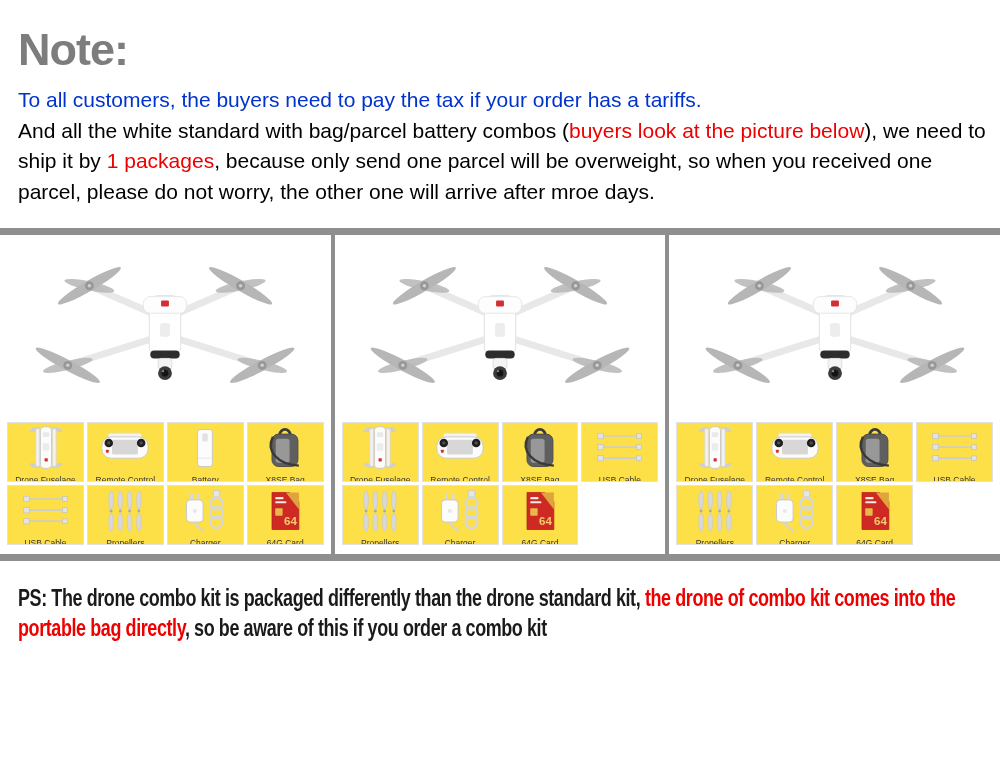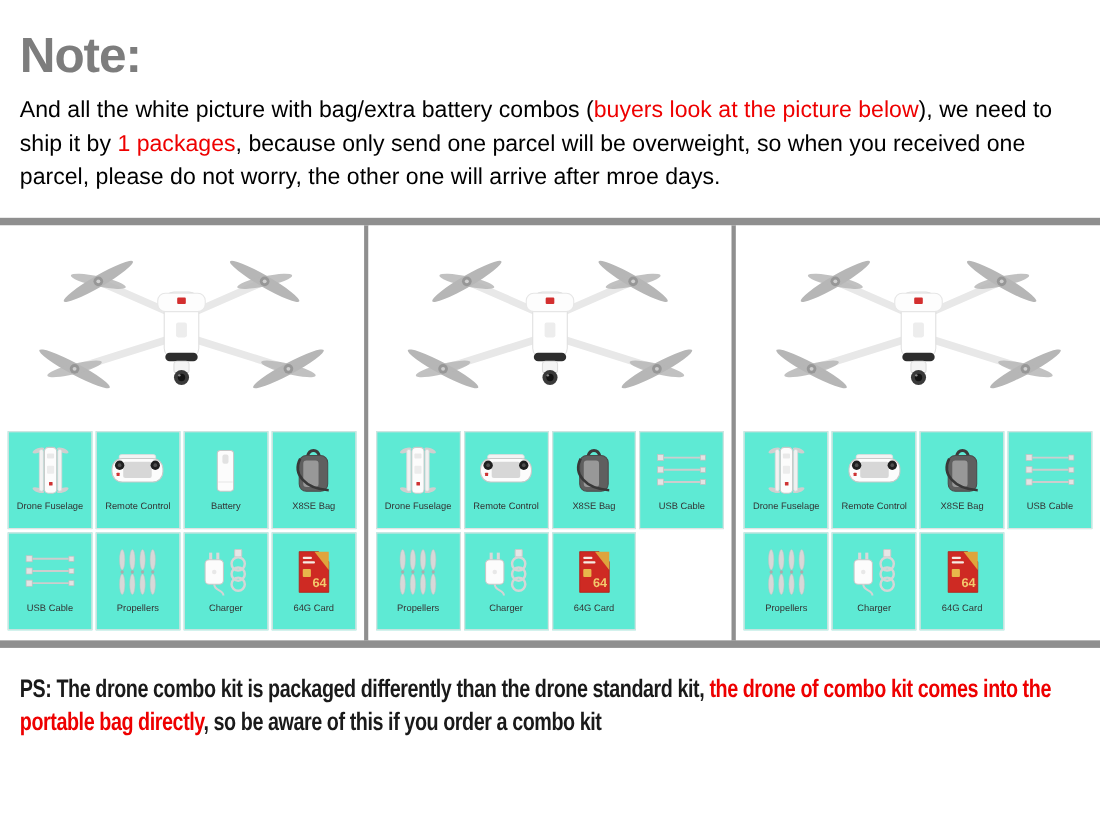--- a/index.html
+++ b/index.html
@@ -32,22 +32,22 @@
   .panel-row{display:flex;width:1000px;}
   .vdivider{width:4px;background:var(--bar-gray);flex:0 0 4px;}
   .panel{flex:1;background:#fff;display:flex;flex-direction:column;}
   .drone-area{height:186px;display:flex;align-items:center;justify-content:center;}
   .drone-svg{width:324px;height:184px;}
   .acc-grid{
     display:grid;grid-template-columns:repeat(4,1fr);
     gap:3px;padding:1px 7px 9px 7px;
   }
   .cell{
-    border:1px solid #e2e2e2;height:89px;background:#5eead4;
-    display:flex;flex-direction:column;align-items:center;justify-content:center;
+    border:1px solid #e2e2e2;height:60px;background:#fde047;
+    display:flex;flex-direction:column;align-items:center;justify-content:flex-start;
     overflow:hidden;
   }
   .acc-icon{width:88%;height:50px;flex:0 0 auto;}
   .cell-label{
     font-size:8.5px;color:#333;line-height:10px;
     padding:2px 0 5px 0;white-space:nowrap;
   }
   .cell-label .qty{color:var(--alert-red);margin-left:3px;}
   .cell-label .qty:empty{margin-left:0;}
   
@@ -216,21 +216,22 @@
       <rect x="19.5" y="16.5" width="12" height="2.2" rx="1" fill="#f6ece4"></rect>
       <rect x="19.5" y="24" width="8" height="8" rx="1" fill="#e8b84b"></rect>
       <text x="43" y="42" text-anchor="end" font-family="Liberation Sans, sans-serif" font-size="12.5" font-weight="bold" fill="#f3c96d">64</text>
     </symbol>
   </defs>
 </svg>
 
 <div class="note-heading">Note:</div>
 
 <div class="note-text">
-  <div><span>And all the white picture with bag/extra battery combos (</span><span class="red-inline">buyers look at the picture below</span><span>), we need to ship it by </span><span class="red-inline">1 packages</span><span>, because only send one parcel will be overweight, so when you received one parcel, please do not worry, the other one will arrive after mroe days.</span></div>
+  <div class="blue-line">To all customers, the buyers need to pay the tax if your order has a tariffs.</div>
+  <div><span>And all the white standard with bag/parcel battery combos (</span><span class="red-inline">buyers look at the picture below</span><span>), we need to ship it by </span><span class="red-inline">1 packages</span><span>, because only send one parcel will be overweight, so when you received one parcel, please do not worry, the other one will arrive after mroe days.</span></div>
 </div>
 
 <div class="panels-band">
   <div class="hbar"></div>
   <div class="panel-row">
 
     <div class="panel">
       <div class="drone-area">
         <svg class="drone-svg" viewBox="0 0 330 186">
             <use href="#sym-drone"></use>

